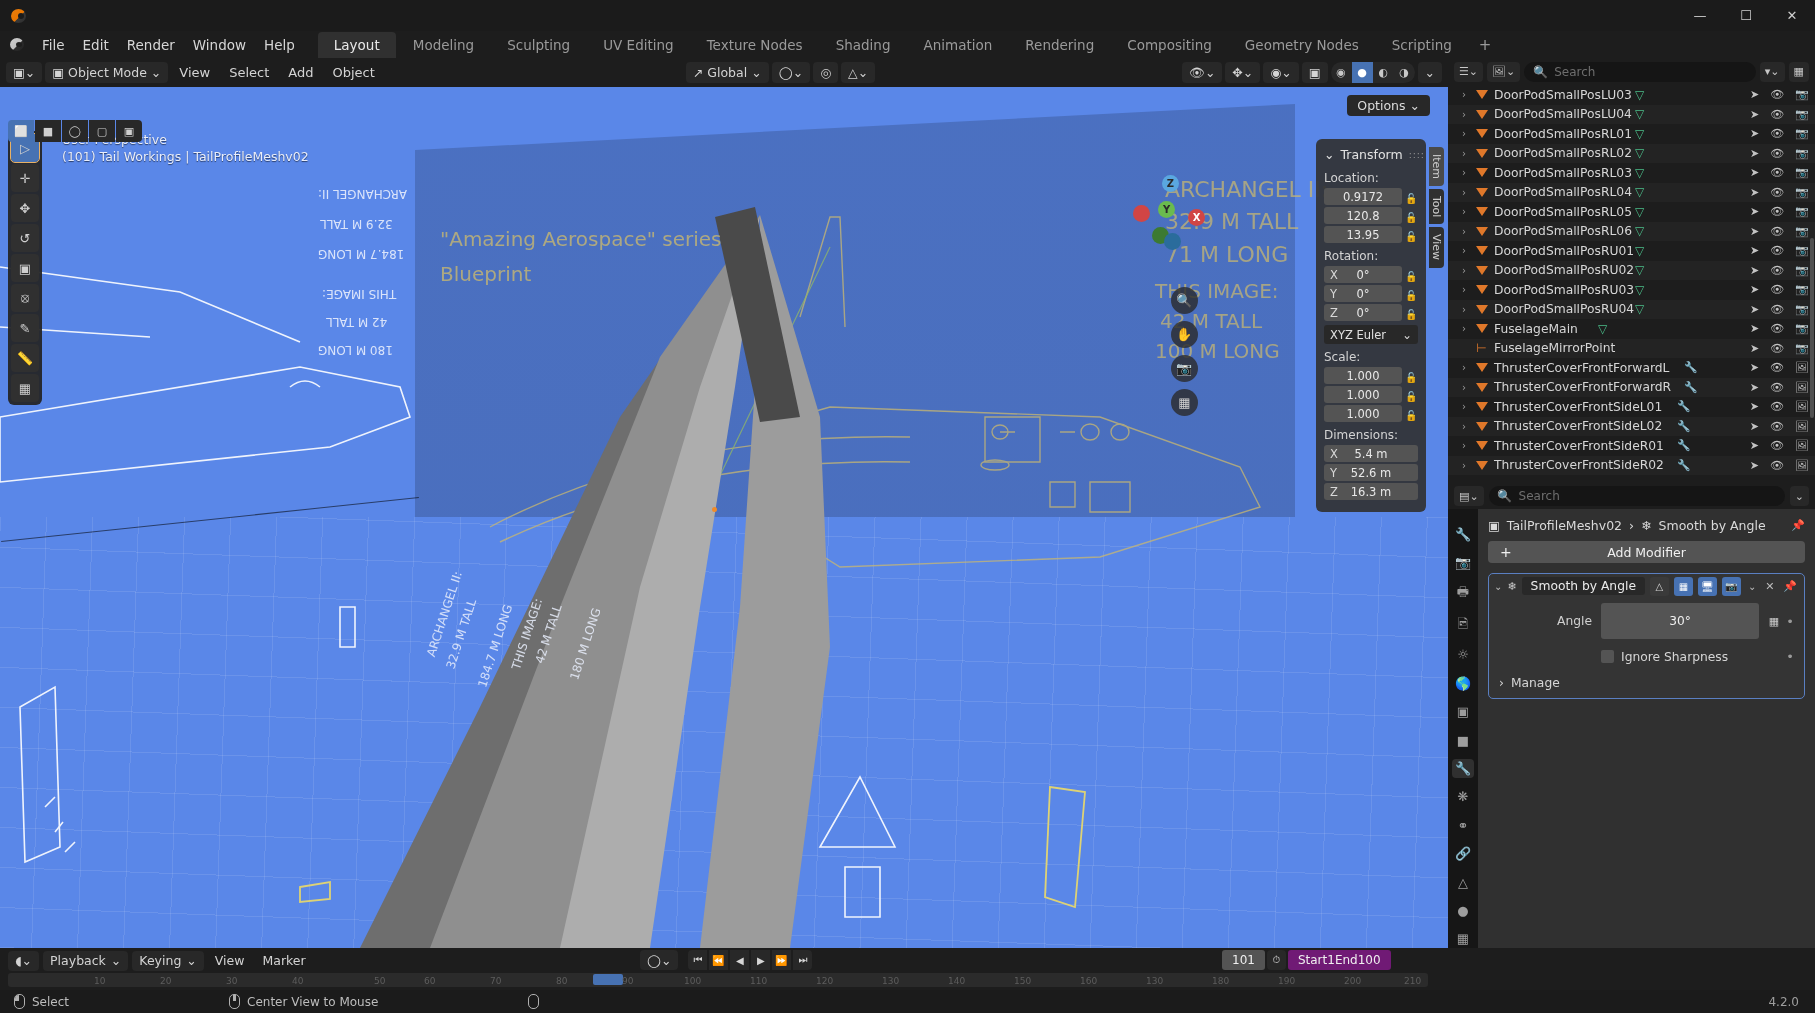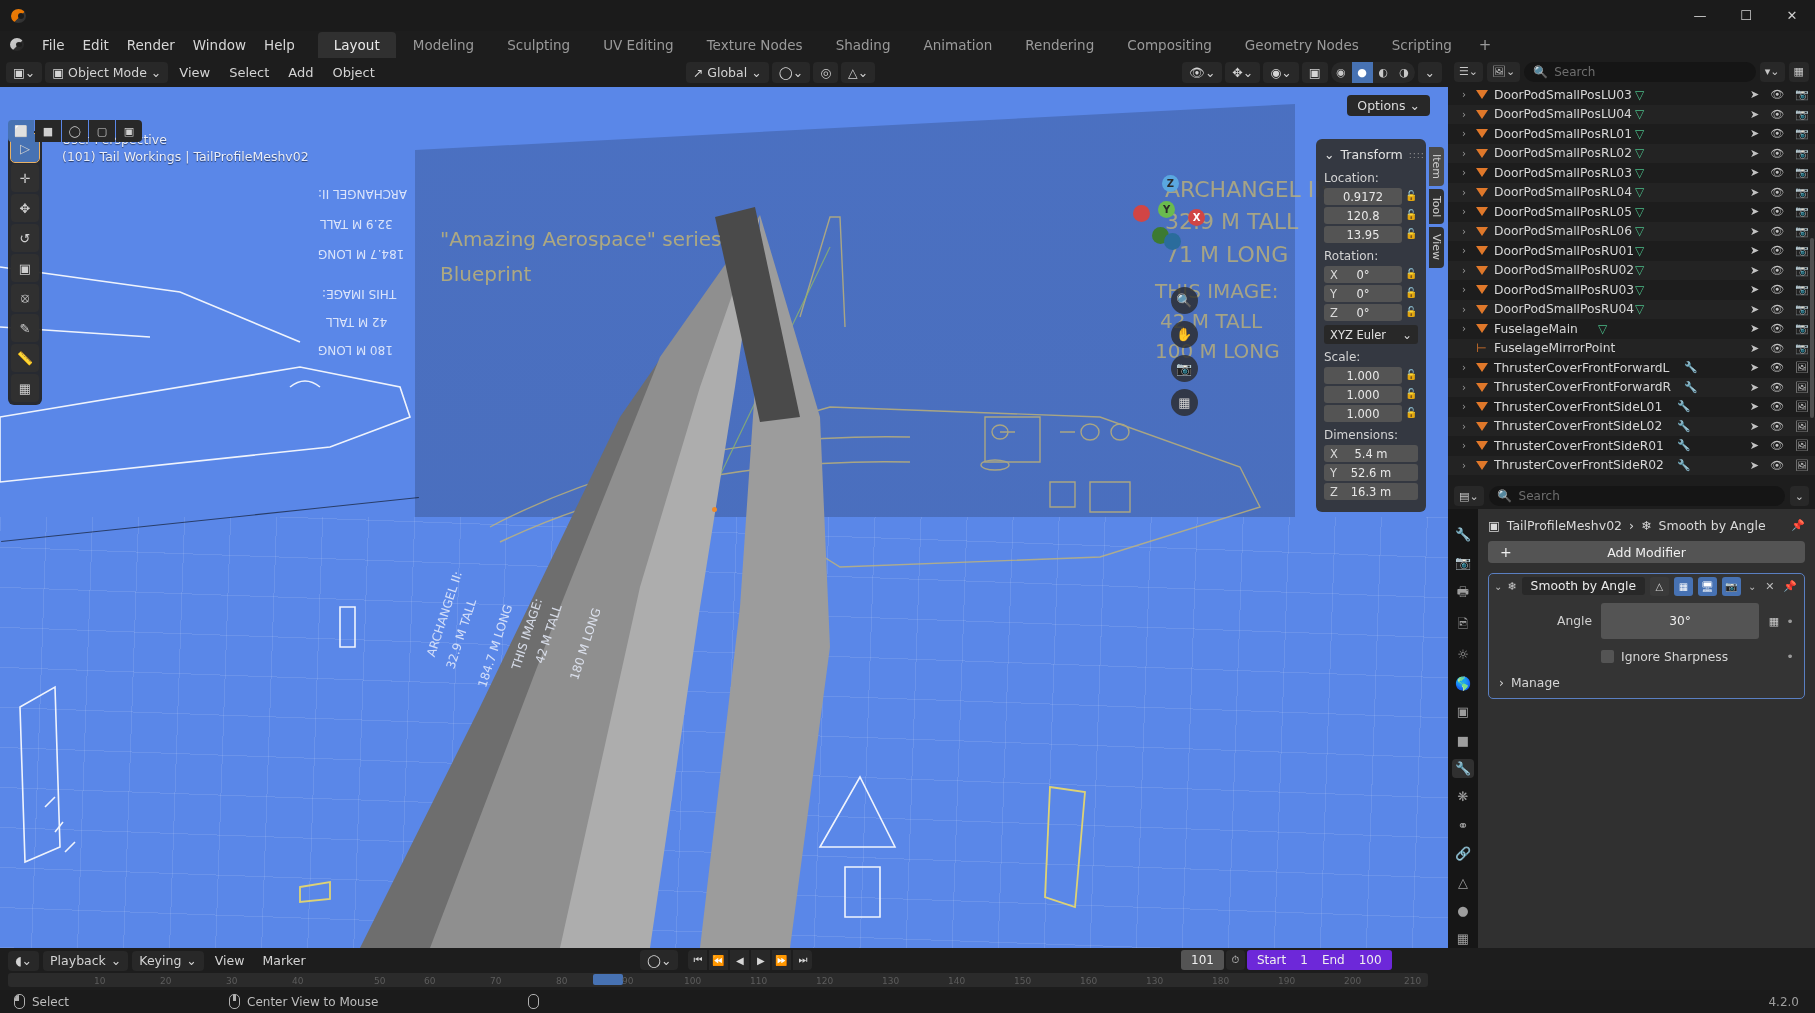--- a/index.html
+++ b/index.html
@@ -83,21 +83,21 @@
     justify-content:center;font-size:10px;font-weight:bold;color:#2a2a2a;}
   #navbtns{position:absolute;right:250px;top:200px;display:flex;flex-direction:column;gap:7px;z-index:24;}
   .navb{width:27px;height:27px;border-radius:50%;background:#2b2b2bcc;display:flex;align-items:center;
     justify-content:center;color:#d0d0d0;font-size:13px;}
 
   
   #npanel { position:absolute; right:22px; top:52px; width:110px; z-index:26; }
   #npanel-inner{ background:#303030e8; border-radius:6px; padding:8px 8px 10px 8px; }
   .np-title{display:flex;align-items:center;gap:6px;color:#e2e2e2;font-size:12.5px;margin-bottom:9px;}
   .np-label{color:#d3d3d3;font-size:12px;margin:6px 0 3px;}
-  .np-row{display:flex;align-items:flex-start;gap:4px;margin-bottom:2px;}
+  .np-row{display:flex;align-items:flex-end;gap:4px;margin-bottom:2px;}
   .np-field{flex:1;height:17px;background:#545454;border-radius:3px;color:#e8e8e8;font-size:11.5px;
     display:flex;align-items:center;justify-content:center;position:relative;}
   .np-field .ax{position:absolute;left:6px;color:#d8d8d8;}
   .np-lock{width:12px;height:14px;color:#a9a9a9;font-size:10px;display:flex;align-items:center;justify-content:center;}
   .np-select{height:19px;background:#282828;border-radius:3px;color:#e0e0e0;font-size:11.5px;
     display:flex;align-items:center;justify-content:space-between;padding:0 6px;margin-top:4px;}
   #ntabs{position:absolute;right:4px;top:60px;display:flex;flex-direction:column;gap:3px;z-index:25;}
   .ntab{width:15px;background:#303030;color:#cccccc;font-size:11px;border-radius:0 4px 4px 0;
     writing-mode:vertical-rl;padding:7px 1px;text-align:center;}
   .ntab.sel{background:#4a4a4a;}
@@ -112,22 +112,22 @@
   #timeline{position:absolute;left:0;top:948px;width:1448px;height:42px;background:#1d1d1d;}
   #tl-header{position:absolute;left:0;top:0;width:1448px;height:25px;display:flex;align-items:center;gap:4px;padding-left:8px;}
   .tl-dd{display:flex;align-items:center;background:#282828;border-radius:4px;height:20px;color:#d4d4d4;
     font-size:12.5px;padding:0 7px;gap:5px;}
   .tl-plain{color:#d4d4d4;font-size:12.5px;padding:0 7px;}
   .pb{width:19px;height:20px;display:flex;align-items:center;justify-content:center;color:#d6d6d6;font-size:10px;
     background:#282828;}
   #tl-frames{position:absolute;left:1185px;top:2px;display:flex;gap:2px;align-items:center;}
   .frm{height:20px;background:#545454;border-radius:3px;color:#efefef;font-size:12px;display:flex;
     align-items:center;justify-content:center;padding:0 10px;}
-  .frm2{height:20px;background:#6d28d9;border-radius:3px;color:#efefef;font-size:12px;display:flex;
-    align-items:center;gap:14px;padding:0 10px;}
+  .frm2{height:20px;background:#701a75;border-radius:3px;color:#efefef;font-size:12px;display:flex;
+    align-items:center;padding:0 10px;}
   #tl-scrub{position:absolute;left:8px;top:25px;width:1420px;height:14px;background:#2b2b2b;border-radius:3px;}
   .tick{position:absolute;top:3px;color:#5d5d5d;font-size:9px;}
   #playhead{position:absolute;top:1px;width:30px;height:11px;background:#4772b3;border-radius:2px;}
 
   
   #outliner{position:absolute;left:1448px;top:58px;width:367px;height:425px;background:#1d1d1d;}
   #ol-header{height:27px;display:flex;align-items:center;gap:4px;padding:0 6px;}
   .ol-dd{display:flex;align-items:center;background:#282828;border-radius:4px;height:20px;padding:0 5px;gap:3px;
     color:#c8c8c8;font-size:11px;}
   #ol-search{flex:1;height:20px;background:#151515;border-radius:10px;display:flex;align-items:center;
@@ -504,21 +504,21 @@
       <div class="tl-dd">◯⌄</div>
       <div style="width:6px"></div>
       <div class="pb" style="border-radius:4px 0 0 4px;">⏮</div>
       <div class="pb">⏪</div>
       <div class="pb">◀</div>
       <div class="pb">▶</div>
       <div class="pb">⏩</div>
       <div class="pb" style="border-radius:0 4px 4px 0;">⏭</div>
     </div>
 
-    <div id="tl-frames" style="left:1181px;align-items:center;">
+    <div id="tl-frames" style="left:1222px;align-items:center;">
       <div class="frm">101</div>
       <div class="pb" style="border-radius:4px;">⏱</div>
       <div class="frm2">
         <span>Start</span>
         <span>1</span>
         <span>End</span>
         <span>100</span>
       </div>
     </div>
   </div>

